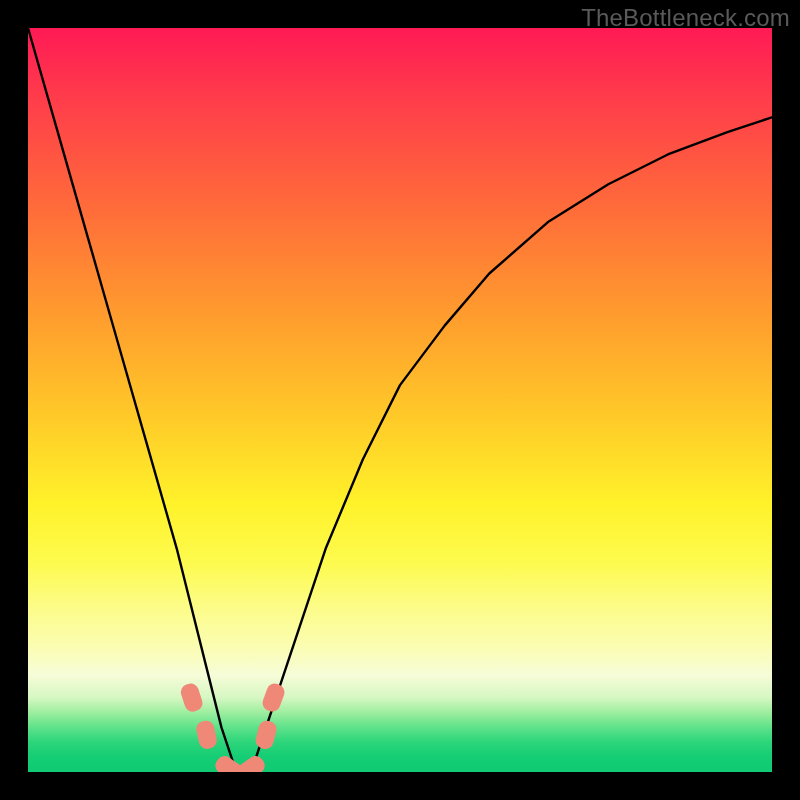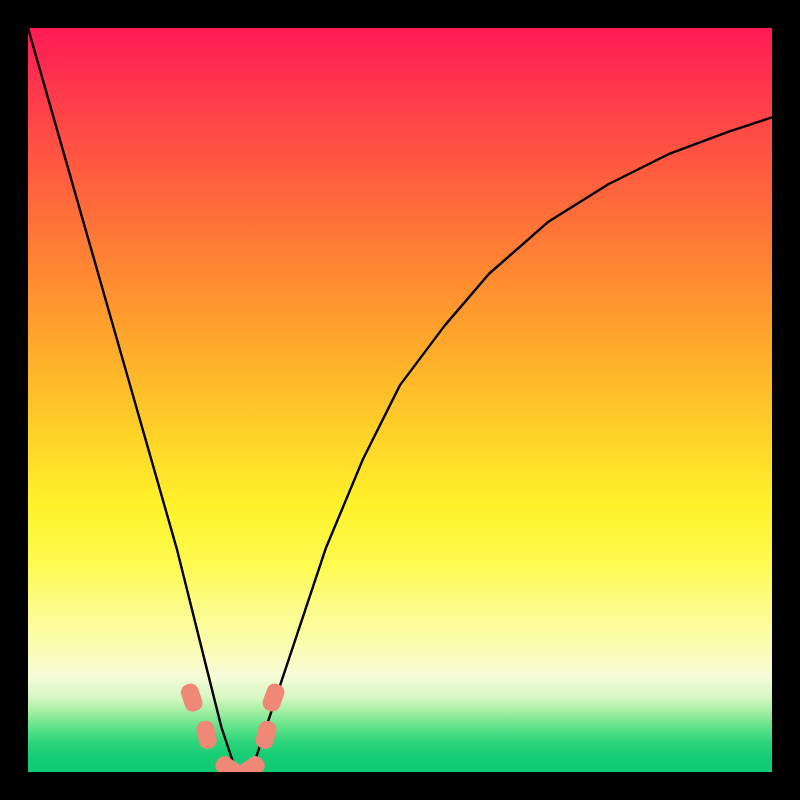--- a/index.html
+++ b/index.html
@@ -60,20 +60,21 @@
     top: 0;
     left: 0;
     width: 744px;
     height: 744px;
   }
 </style>
 </head>
 <body>
 
 <div class="frame">
+  <div class="watermark">TheBottleneck.com</div>
   <div class="plot">
     <svg class="curves" viewBox="0 0 744 744" preserveAspectRatio="none">
       <g id="curve-group">
           <path d="M0.00 0.00 L29.76 104.16 L59.52 208.32 L89.28 312.48 L119.04 416.64 L148.80 520.80 L178.56 639.84 L193.44 699.36 L208.32 744.00 L223.20 744.00 L238.08 699.36 L267.84 610.08 L297.60 520.80 L334.80 431.52 L372.00 357.12 L416.64 297.60 L461.28 245.52 L520.80 193.44 L580.32 156.24 L639.84 126.48 L699.36 104.16 L744.00 89.28" fill="none" stroke="#000000" stroke-width="2.4" stroke-linecap="round" stroke-linejoin="round"></path>
         </g>
       <g id="marker-group">
           <rect x="154.68" y="655.60" width="18" height="28" rx="8" ry="8" fill="#f08878" stroke="#f08878" stroke-width="0" transform="rotate(-18 163.68 669.60)"></rect>
           <rect x="169.56" y="692.80" width="18" height="28" rx="8" ry="8" fill="#f08878" stroke="#f08878" stroke-width="0" transform="rotate(-12 178.56 706.80)"></rect>
           <rect x="191.88" y="726.28" width="18" height="28" rx="8" ry="8" fill="#f08878" stroke="#f08878" stroke-width="0" transform="rotate(-55 200.88 740.28)"></rect>
           <rect x="214.20" y="726.28" width="18" height="28" rx="8" ry="8" fill="#f08878" stroke="#f08878" stroke-width="0" transform="rotate(55 223.20 740.28)"></rect>

